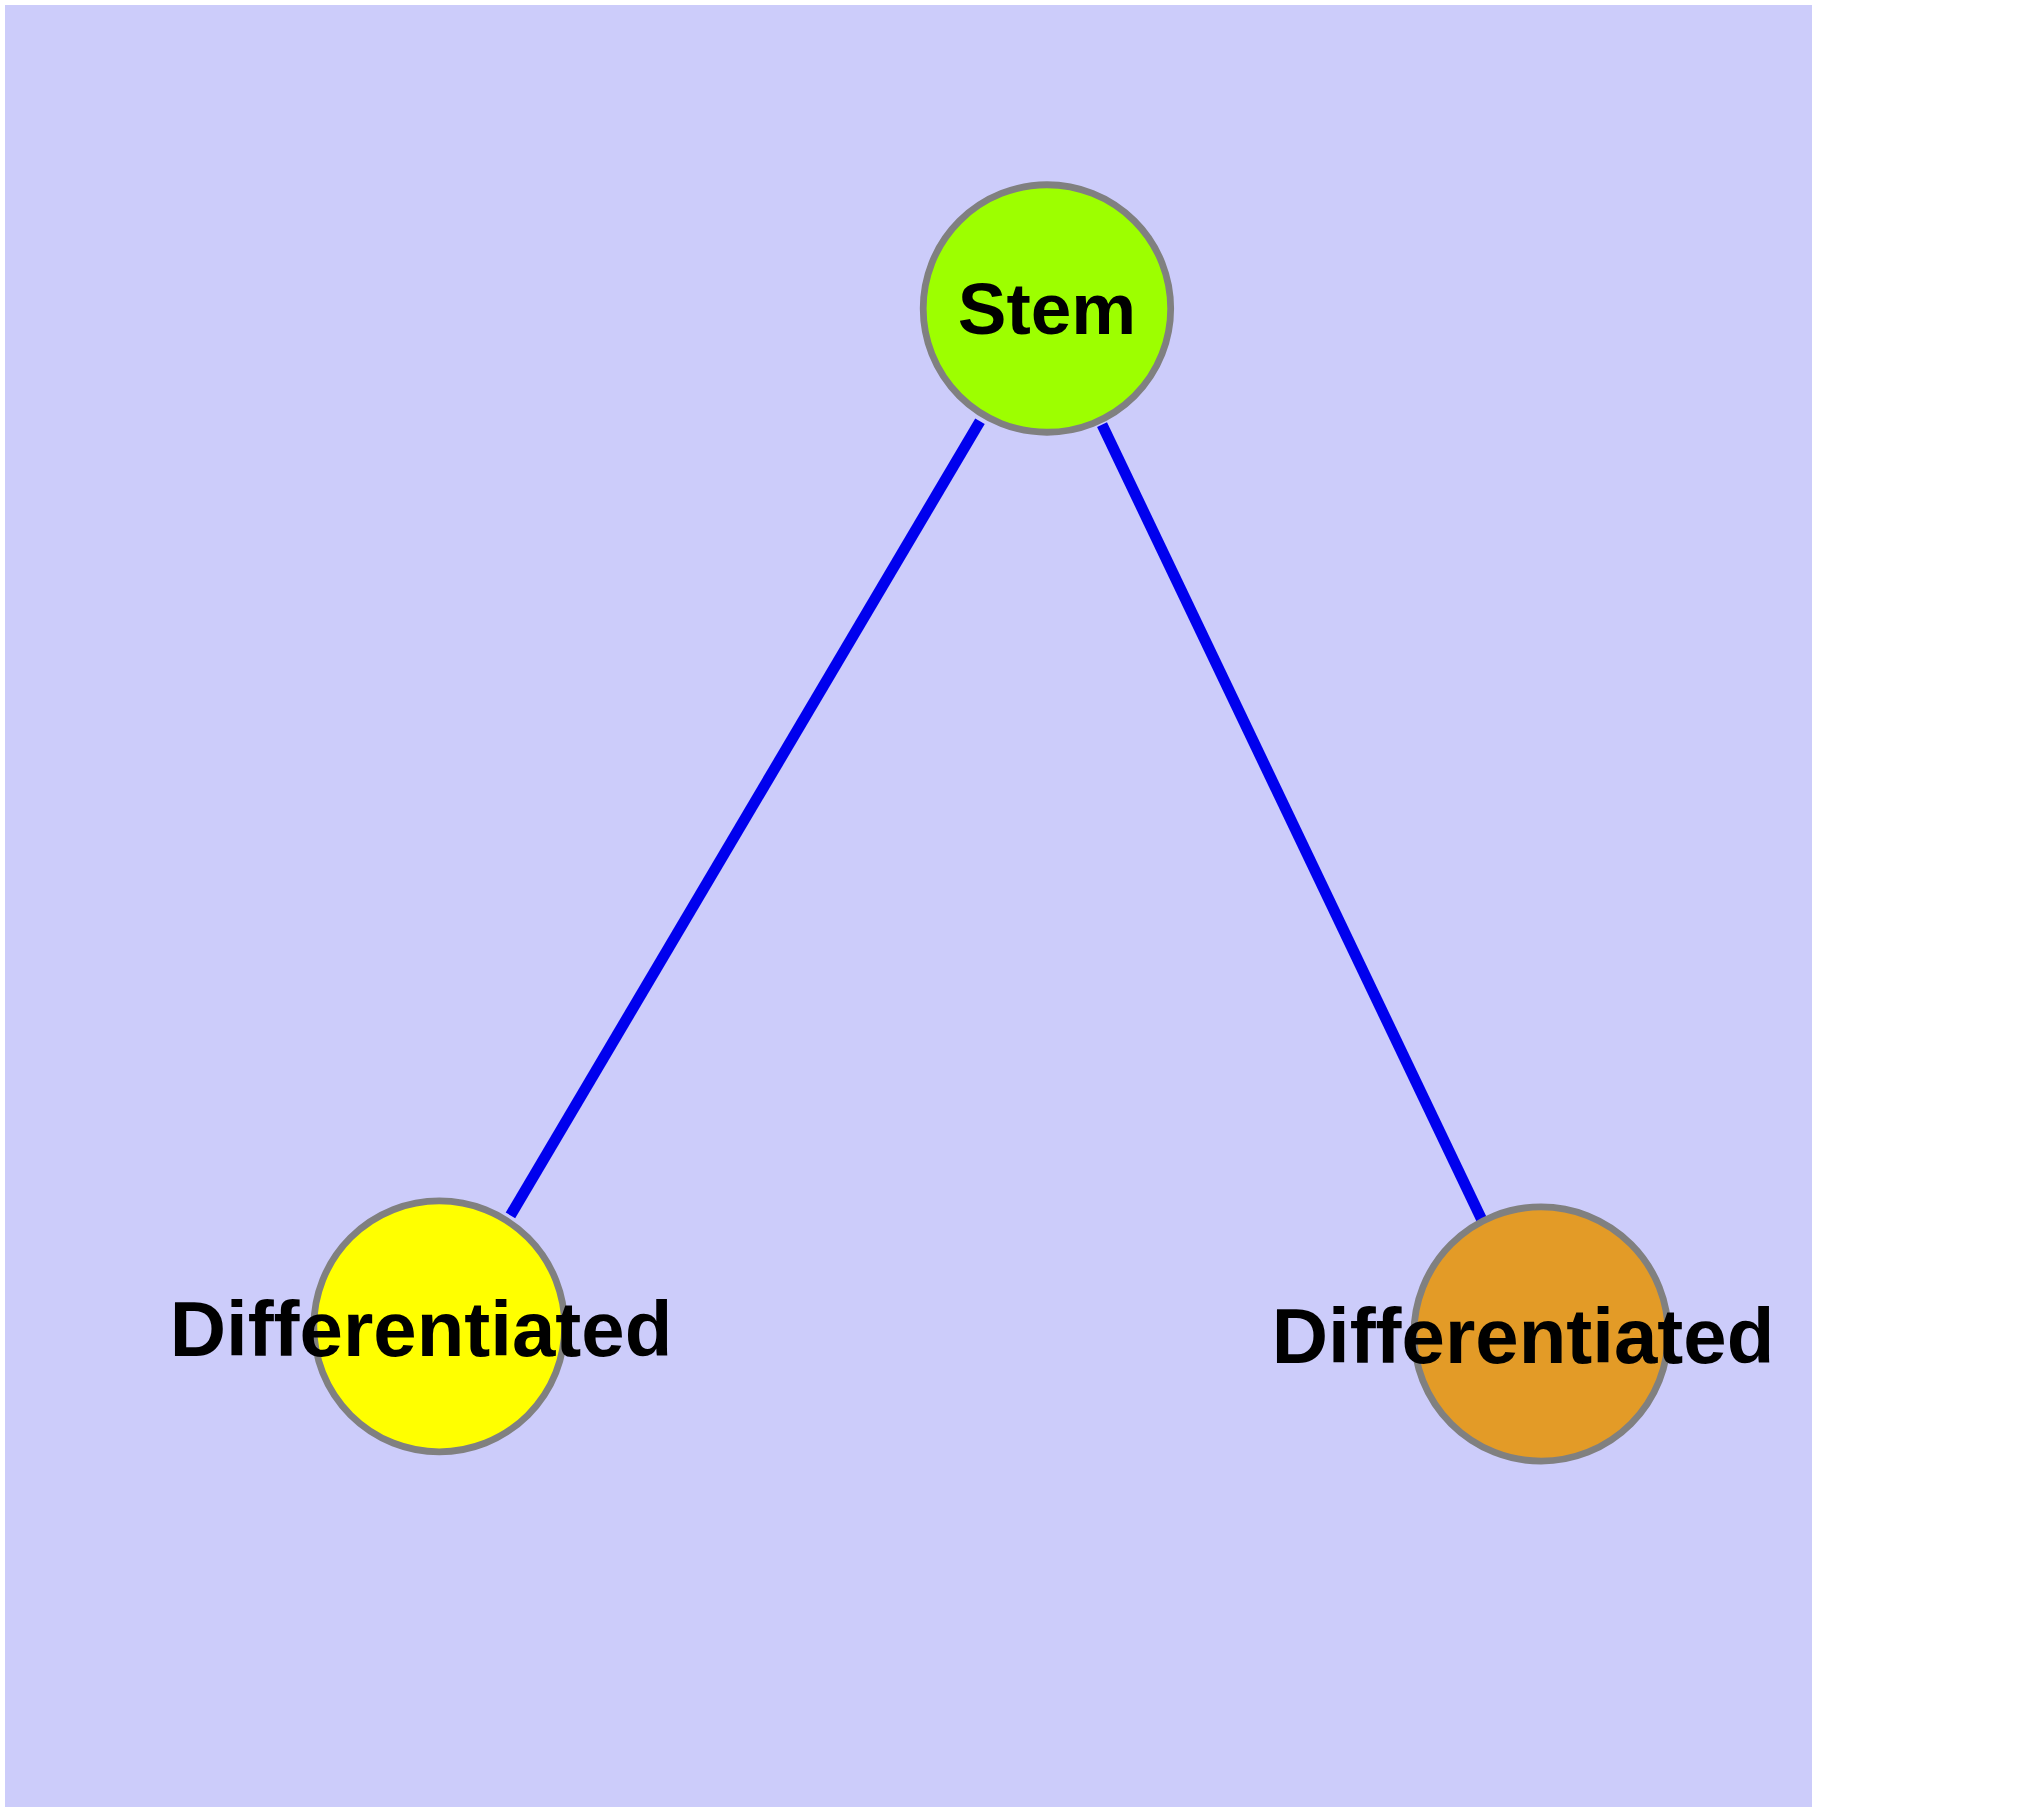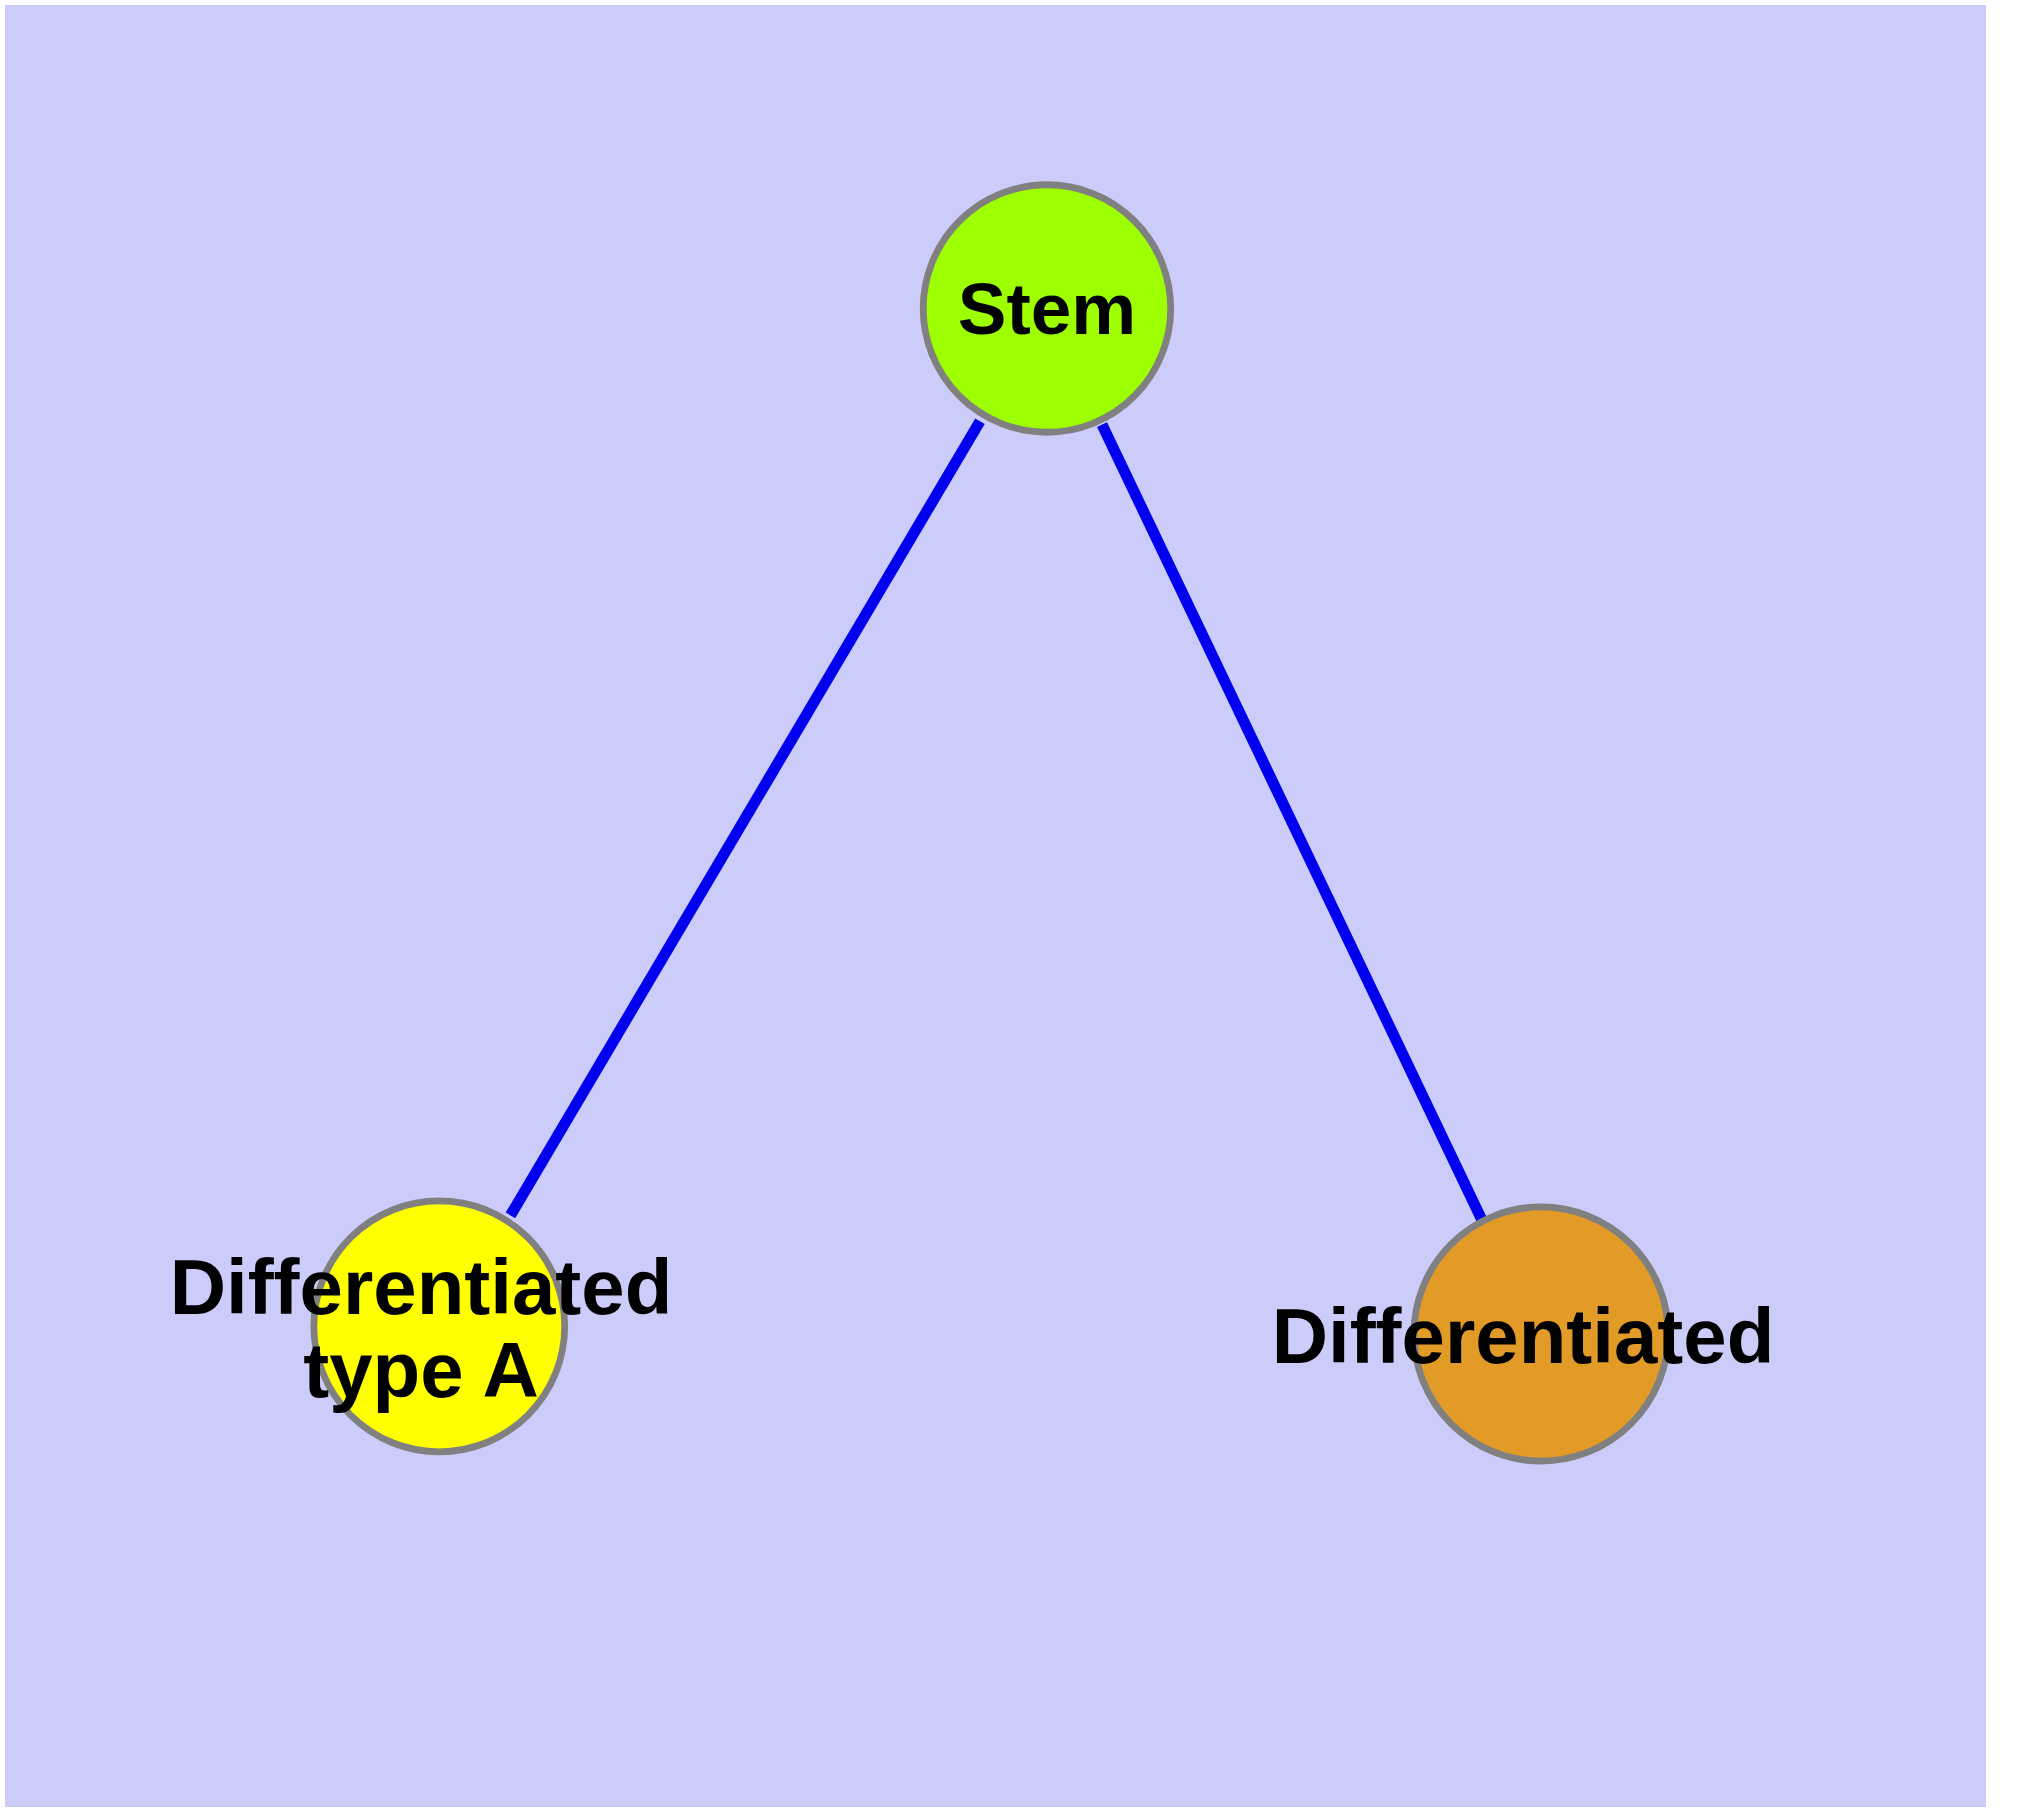--- a/index.html
+++ b/index.html
@@ -57,38 +57,38 @@
   #label-diff-b {
     font-size: 78px;
     left: 1523px;
     top: 1336px;
     transform: translate(-50%, -50%);
   }
 </style>
 </head>
 <body>
 
-<div id="stage" style="width: 1986px; height: 1812px;">
+<div id="stage" style="width: 1812px; height: 1812px;">
 
   <div id="canvas-bg" style="background: rgb(204, 204, 250);"></div>
 
   <svg id="graph-svg" viewBox="0 0 2384 2138" xmlns="http://www.w3.org/2000/svg">
 
     <g>
       <line x1="1156" y1="497" x2="602" y2="1434" stroke="#0000ee" stroke-width="13" stroke-linecap="butt"></line>
       <line x1="1300" y1="501" x2="1749" y2="1441" stroke="#0000ee" stroke-width="13" stroke-linecap="butt"></line>
     </g>
 
     <g>
       <circle cx="1235" cy="364" r="146" fill="#9dff00" stroke="#808080" stroke-width="8"></circle>
       <circle cx="518" cy="1565" r="148" fill="#ffff00" stroke="#808080" stroke-width="8"></circle>
       <circle cx="1818" cy="1574" r="150" fill="#e39b27" stroke="#808080" stroke-width="8"></circle>
     </g>
   </svg>
 
   <div class="node-label" id="label-stem">Stem</div>
 
-  <div class="node-label" id="label-diff-a"><span>Differentiated</span><br><span>type A</span></div>
+  <div class="node-label" id="label-diff-a"><span>Differentiated</span><br></div>
 
   <div class="node-label" id="label-diff-b"><span>Differentiated</span><br></div>
 
 </div>
 
 
 </body></html>

